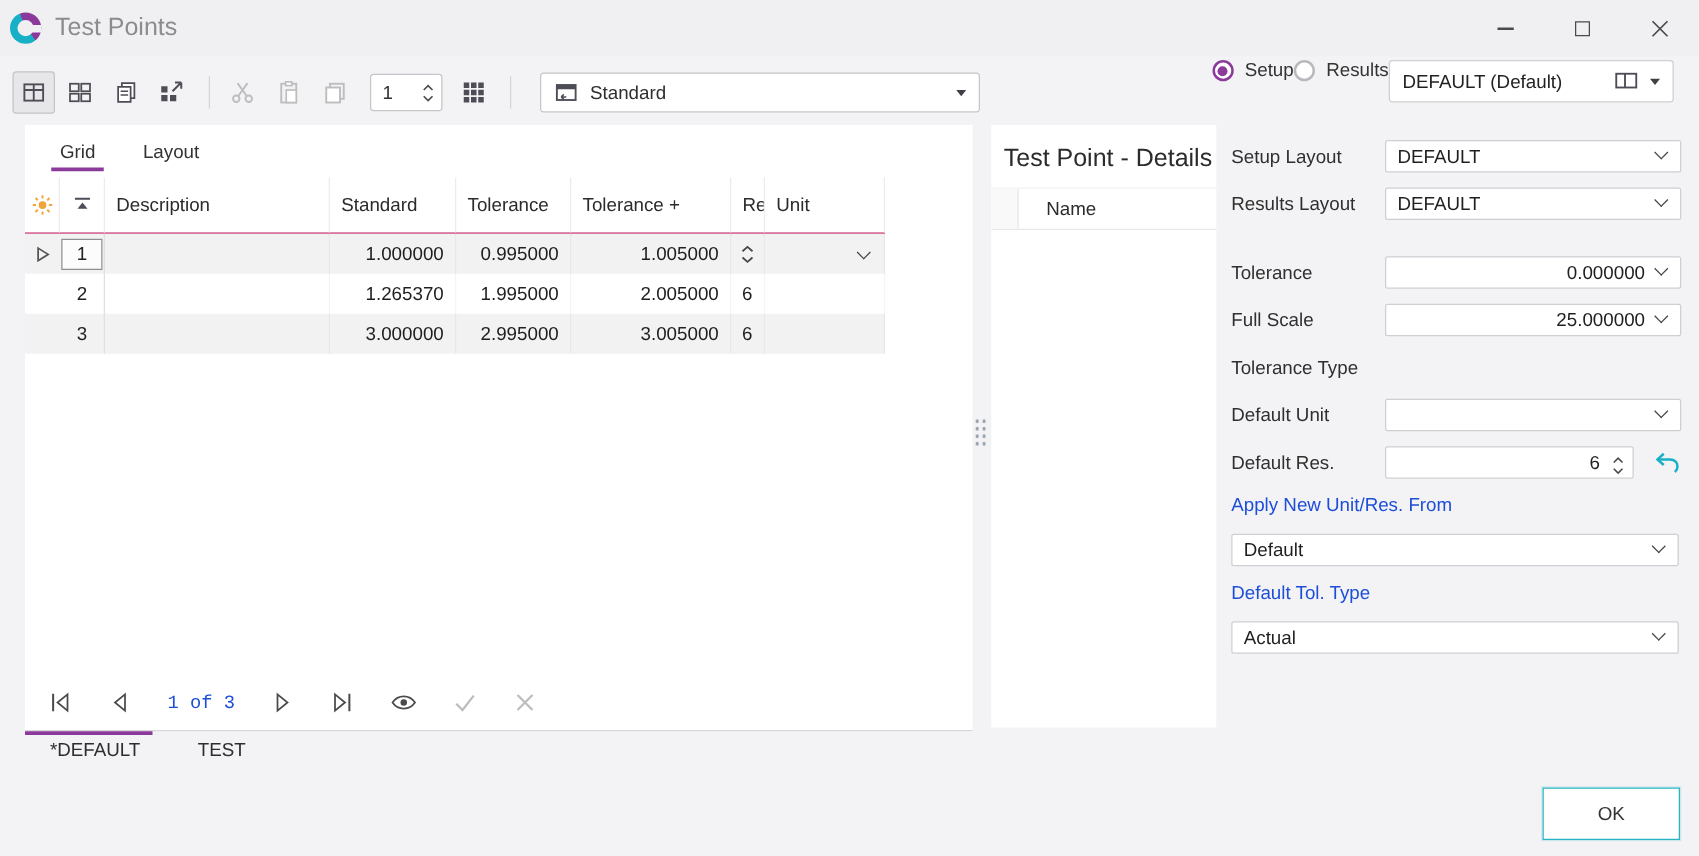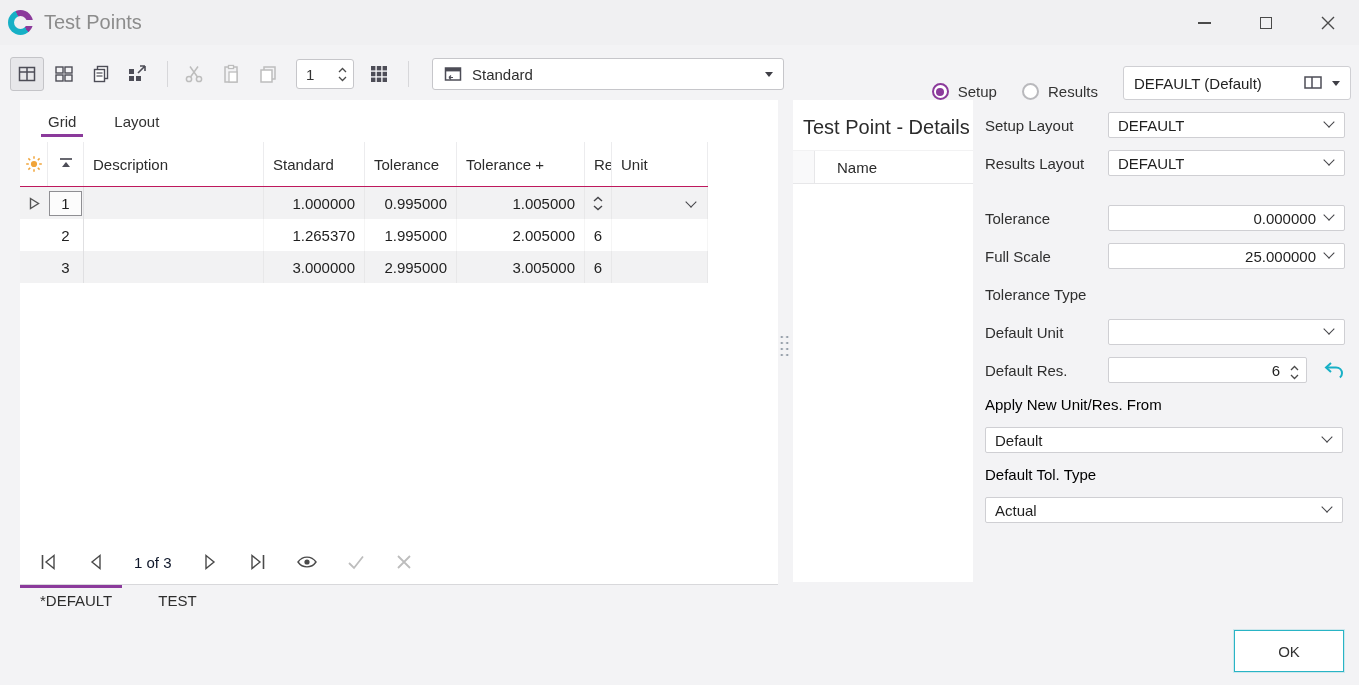--- a/index.html
+++ b/index.html
@@ -37,22 +37,22 @@
     display:flex; align-items:center; padding-left:9px; margin:0 8px; }
   .spin-box .val { flex:1; }
   .stepper { display:flex; flex-direction:column; gap:3px; padding-right:6px; }
   .std-select { margin-left:14px; width:352px; height:32px; background:#fff;
     border:1px solid #c6c6ca; border-radius:3px; display:flex; align-items:center;
     padding:0 10px; gap:9px; }
   .std-select .lbl { flex:1; color:#2f2f2f; }
   .caret { width:0; height:0; border-left:4.5px solid transparent;
     border-right:4.5px solid transparent; border-top:5.5px solid #3f3f46; }
 
-  .toolbar-right { position:absolute; right:8px; top:48px; height:52px;
-    display:flex; align-items:flex-end; gap:25px; }
+  .toolbar-right { position:absolute; right:20px; top:48px; height:52px;
+    display:flex; align-items:flex-start; }
   .radio-group { display:flex; align-items:center; gap:9px; }
   .radio { width:17px; height:17px; border:2px solid #b9b9bd; border-radius:50%; background:#fff; flex:none; }
   .radio.checked { border-color:#8b3a9b; position:relative; }
   .radio.checked::after { content:""; position:absolute; inset:2.5px; background:#8b3a9b; border-radius:50%; }
   .layout-select { width:228px; height:34px; background:#fff; border:1px solid #cfcfd3;
     border-radius:3px; display:flex; align-items:center; padding:0 10px; gap:9px; }
   .layout-select .lbl { flex:1; color:#222; }
 
   
   .grid-panel { position:absolute; left:20px; top:100px; width:758px; height:485px;
@@ -75,21 +75,21 @@
   .numbox.selbox { border:1px solid #8f8f93; background:#fcfcfc; }
   .td.r { justify-content:flex-end; padding-right:9px; color:#1f1f1f; }
   .td.center { justify-content:center; }
   .td.unit-dd { justify-content:flex-end; padding-right:12px; }
   .cell-stepper { display:flex; flex-direction:column; gap:3px; }
   .chev { width:8px; height:8px; border-right:1.8px solid #454549; border-bottom:1.8px solid #454549;
     transform:rotate(45deg); margin-top:-3px; }
 
   .pager { position:absolute; bottom:0; left:0; height:44px; display:flex;
     align-items:center; padding-left:18px; gap:28px; }
-  .pager-text { color:#0f172a; }
+  .pager-text { color:#1d4ed8;font-family:Liberation Mono, monospace; }
 
   .bottom-tab-indicator { position:absolute; left:20px; top:585px; width:102px; height:3px; background:#8b3a9b; }
   .bottom-tabs { position:absolute; left:40px; top:592px; display:flex; gap:46px; }
   .btab { color:#2d2d2d; }
 
   .splitter-dots { position:absolute; left:779px; top:334px; width:11px; height:24px;
     background-image: radial-gradient(circle, #99a2ac 1.3px, transparent 1.5px);
     background-size: 5.5px 6px; }
 
   
@@ -104,21 +104,21 @@
   .settings-panel { position:absolute; left:985px; top:100px; width:360px; height:440px; }
   .srow { position:absolute; left:0; width:360px; height:26px; display:flex; align-items:center; }
   .srow .slabel { width:123px; flex:none; color:#2f2f2f; white-space:nowrap; }
   .combo { position:relative; height:26px; background:#fff; border:1px solid #cfcfd3;
     border-radius:2px; display:flex; align-items:center; padding:0 28px 0 9px; }
   .combo.w { width:237px; }
   .combo.full { width:358px; }
   .combo .cval { color:#1f1f1f; overflow:hidden; white-space:nowrap; }
   .combo.num .cval { flex:1; text-align:right; }
   .combo .chev { position:absolute; right:11px; top:8px; }
-  .slabel-solo { position:absolute; left:0; color:#000000; white-space:nowrap; }
+  .slabel-solo { position:absolute; left:0; color:#1d4ed8; white-space:nowrap; }
   .res-spin { position:relative; width:200px; height:26px; background:#fff; border:1px solid #cfcfd3;
     border-radius:2px; display:flex; align-items:center; padding:0 26px 0 9px; }
   .res-spin .cval { flex:1; text-align:right; color:#1f1f1f; }
   .res-spin .cell-stepper { position:absolute; right:7px; top:7px; }
   .undo-wrap { margin-left:16px; display:flex; align-items:center; }
 
   
   .ok-btn { position:absolute; left:1234px; top:630px; width:110px; height:42px;
     background:#fff; border:1px solid #29b4c5; box-shadow:0 0 0 1px rgba(41,180,197,.18);
     font-family:"Liberation Sans", sans-serif; font-size:15px; color:#333; cursor:pointer; }

